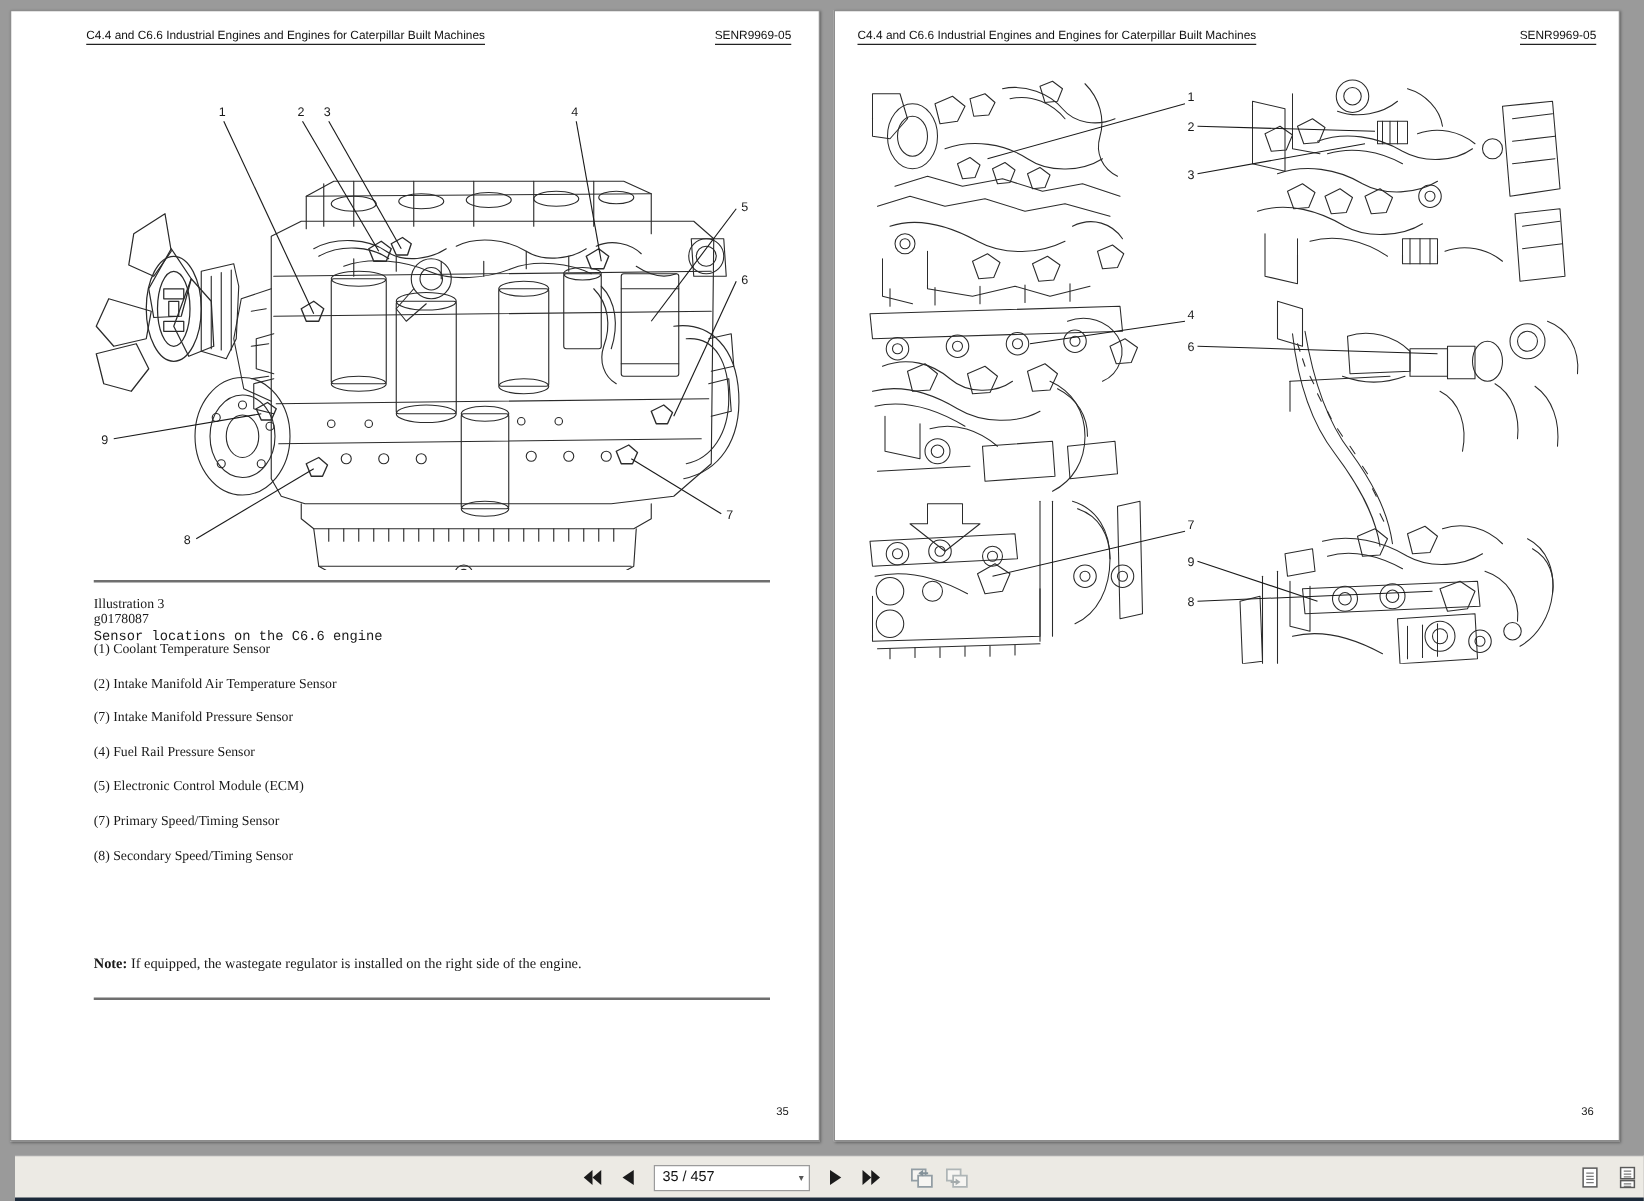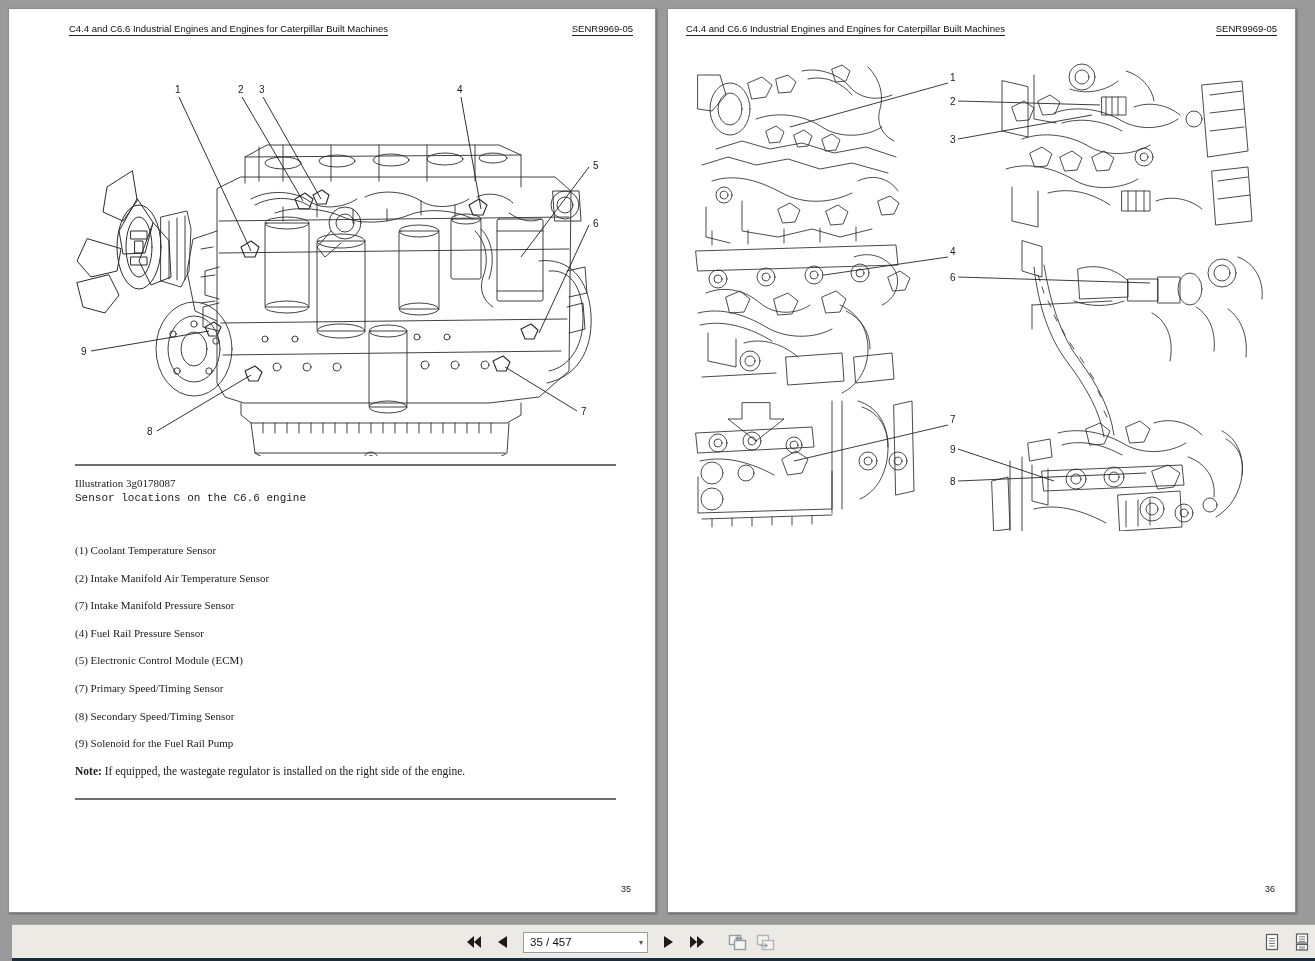--- a/index.html
+++ b/index.html
@@ -67,32 +67,33 @@
   .figure { position: absolute; }
   .fig-main { left: 60px; top: 62px; width: 545px; height: 385px; }
   .fig-grid { left: 14px; top: 52px; width: 600px; height: 470px; }
 
   .fig-svg { width: 100%; height: 100%; display: block; }
 
   
   .rule { border-top: 2px solid #6f6f6f; }
   .caption-block { position: absolute; font-family: "Liberation Serif", serif; }
   .cap-row {
-    display: flex; align-items: baseline;
+    display: flex; justify-content: space-between; align-items: baseline;
     font-size: 11px;
+    flex-direction: column;
   }
   .cap-sub { font-size: 11px; margin-top: 3px; font-family: Liberation Mono, monospace; }
 
   .left-cap { left: 66px; top: 455px; width: 541px; }
   .left-cap .rule { margin-bottom: 11px; }
 
   
   .item-list {
     position: absolute;
-    left: 66px; top: 536px; width: 545px;
+    left: 66px; top: 505px; width: 545px;
     font-family: "Liberation Serif", serif;
     font-size: 11px;
     line-height: 1;
   }
   .item-list li { list-style: none; margin: 0 0 16.6px 0; }
   .item-list ul { margin: 0; padding: 0; }
 
   .note-block {
     position: absolute;
     left: 66px; top: 756px; width: 545px;
@@ -368,21 +369,20 @@
 
         <div class="item-list">
           <ul>
             <li>(1) Coolant Temperature Sensor</li>
             <li>(2) Intake Manifold Air Temperature Sensor</li>
             <li>(7) Intake Manifold Pressure Sensor</li>
             <li>(4) Fuel Rail Pressure Sensor</li>
             <li>(5) Electronic Control Module (ECM)</li>
             <li>(7) Primary Speed/Timing Sensor</li>
             <li>(8) Secondary Speed/Timing Sensor</li>
-            <li>(9) Solenoid for the Fuel Rail Pump</li>
           </ul>
         </div>
 
         <div class="note-block">
           <b>Note:</b><span> If equipped, the wastegate regulator is installed on the right side of the engine.</span>
         </div>
         <div class="note-rule"></div>
 
         <div class="folio">35</div>
       </div>

